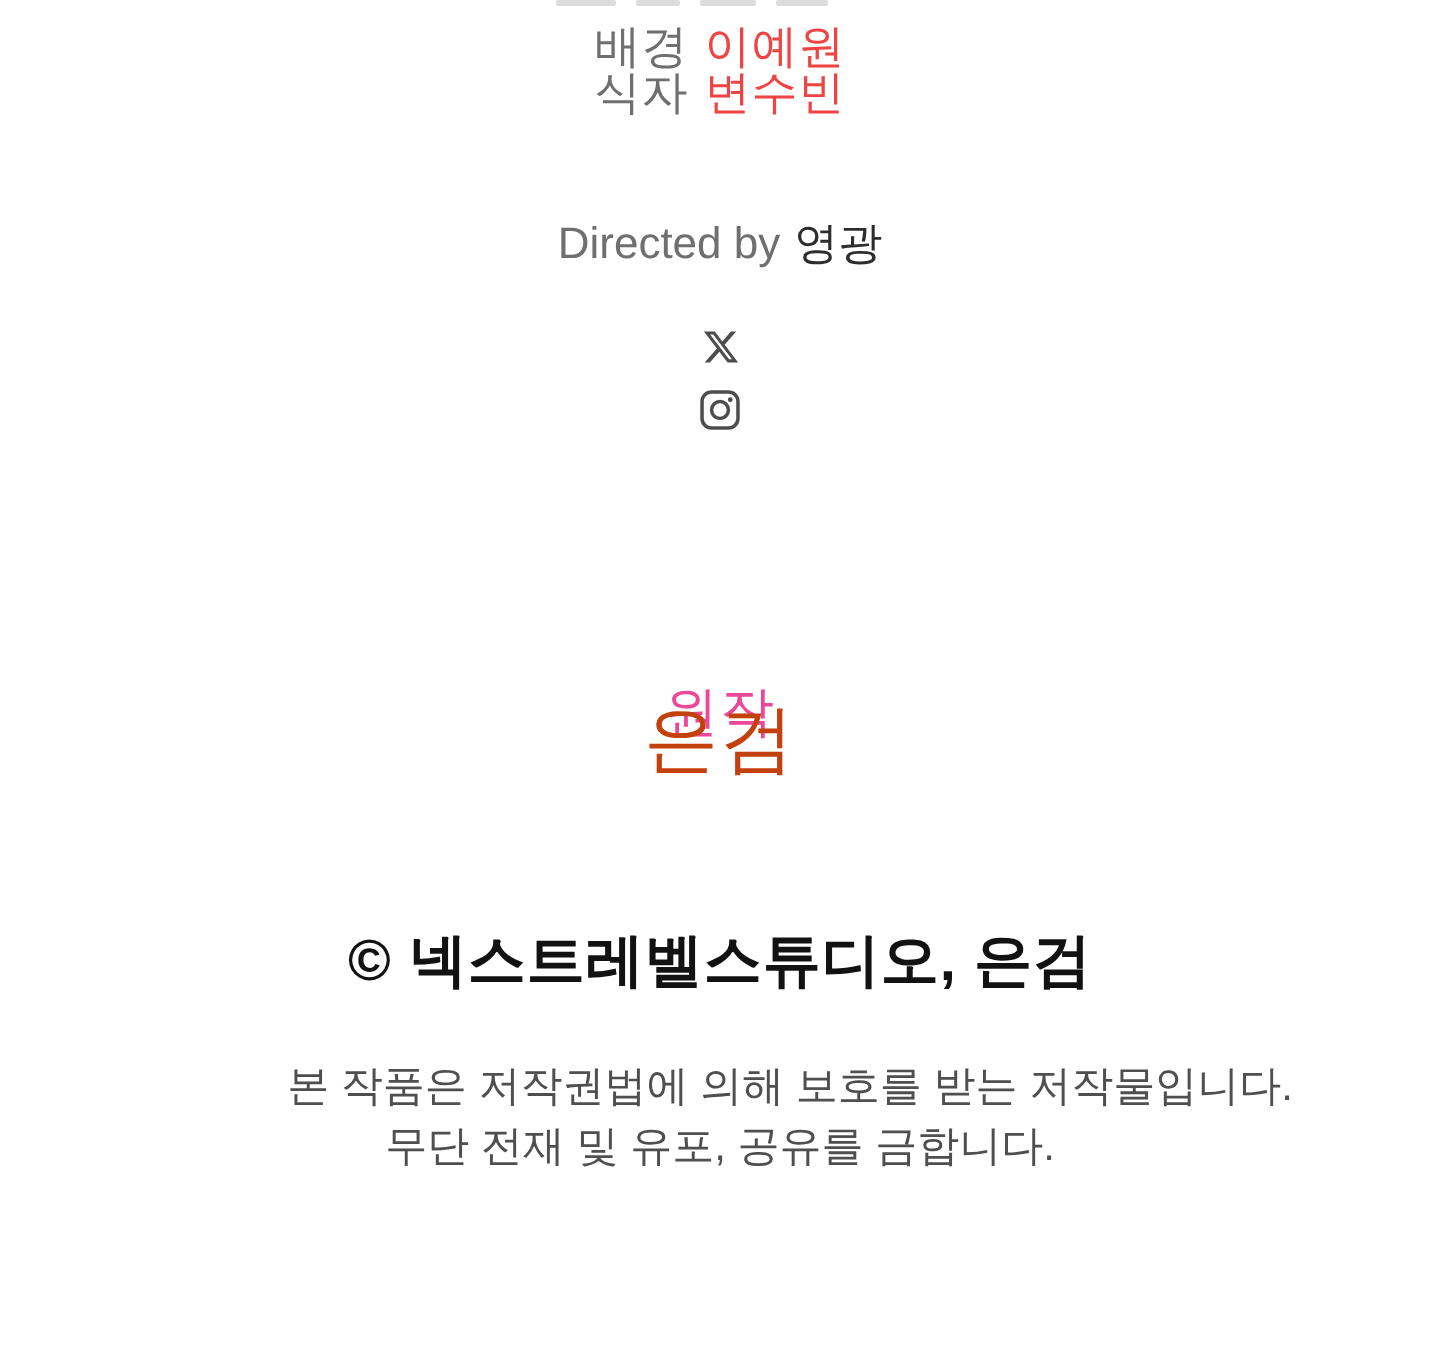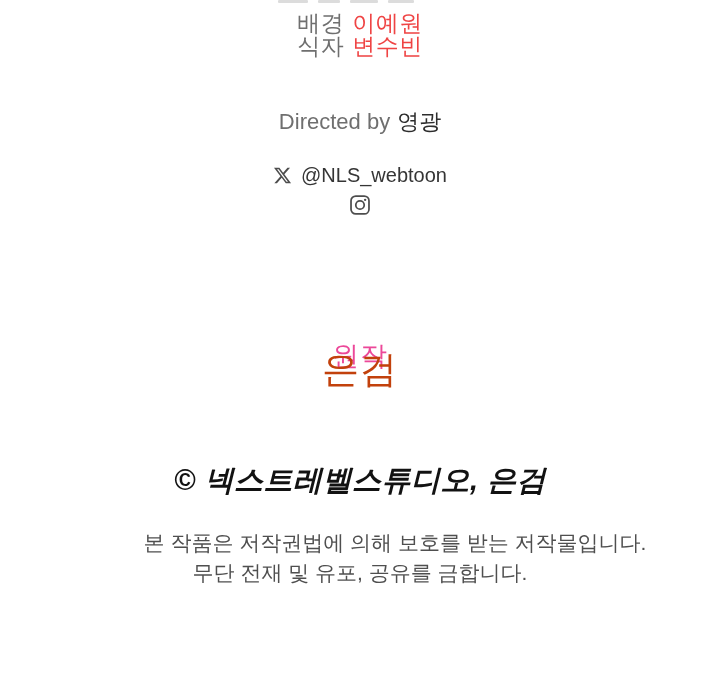--- a/index.html
+++ b/index.html
@@ -65,21 +65,20 @@
     font-size: 37px;
     color: #c2410c;
     letter-spacing: 1px;
   }
 
   .copyright-line {
     font-size: 29px;
     font-weight: 700;
     color: #121212;
     letter-spacing: 0.5px;
-    font-style: italic;
   }
   .legal-line {
     font-size: 21px;
     color: #4f4f4f;
   }
 </style>
 </head>
 <body>
 
 <div>
@@ -100,21 +99,20 @@
 <div class="row directed-line" style="top:107px;">
   <span class="directed-label">Directed by</span><span class="directed-name">영광</span>
 </div>
 
 <div class="row social-line" style="top:164px;">
   <span class="social-icon">
     <svg width="19" height="19" viewBox="0 0 24 24" fill="none">
       <path d="M18.244 2.25h3.308l-7.227 8.26 8.502 11.24H16.17l-5.214-6.817L4.99 21.75H1.68l7.73-8.835L1.254 2.25H8.08l4.713 6.231 5.45-6.231Zm-1.161 17.52h1.833L7.084 4.126H5.117l11.966 15.644Z" fill="#4d4d4d"></path>
     </svg>
   </span>
-  <span>@NLS_webtoon</span>
 </div>
 
 <div class="row social-line" style="top:194px;">
   <span class="social-icon">
     <svg width="22" height="22" viewBox="0 0 24 24" fill="none">
       <rect x="2.2" y="2.2" width="19.6" height="19.6" rx="5.2" stroke="#4d4d4d" stroke-width="1.9"></rect>
       <circle cx="12" cy="12" r="4.6" stroke="#4d4d4d" stroke-width="1.9"></circle>
       <circle cx="17.6" cy="6.4" r="1.3" fill="#4d4d4d"></circle>
     </svg>
   </span>

